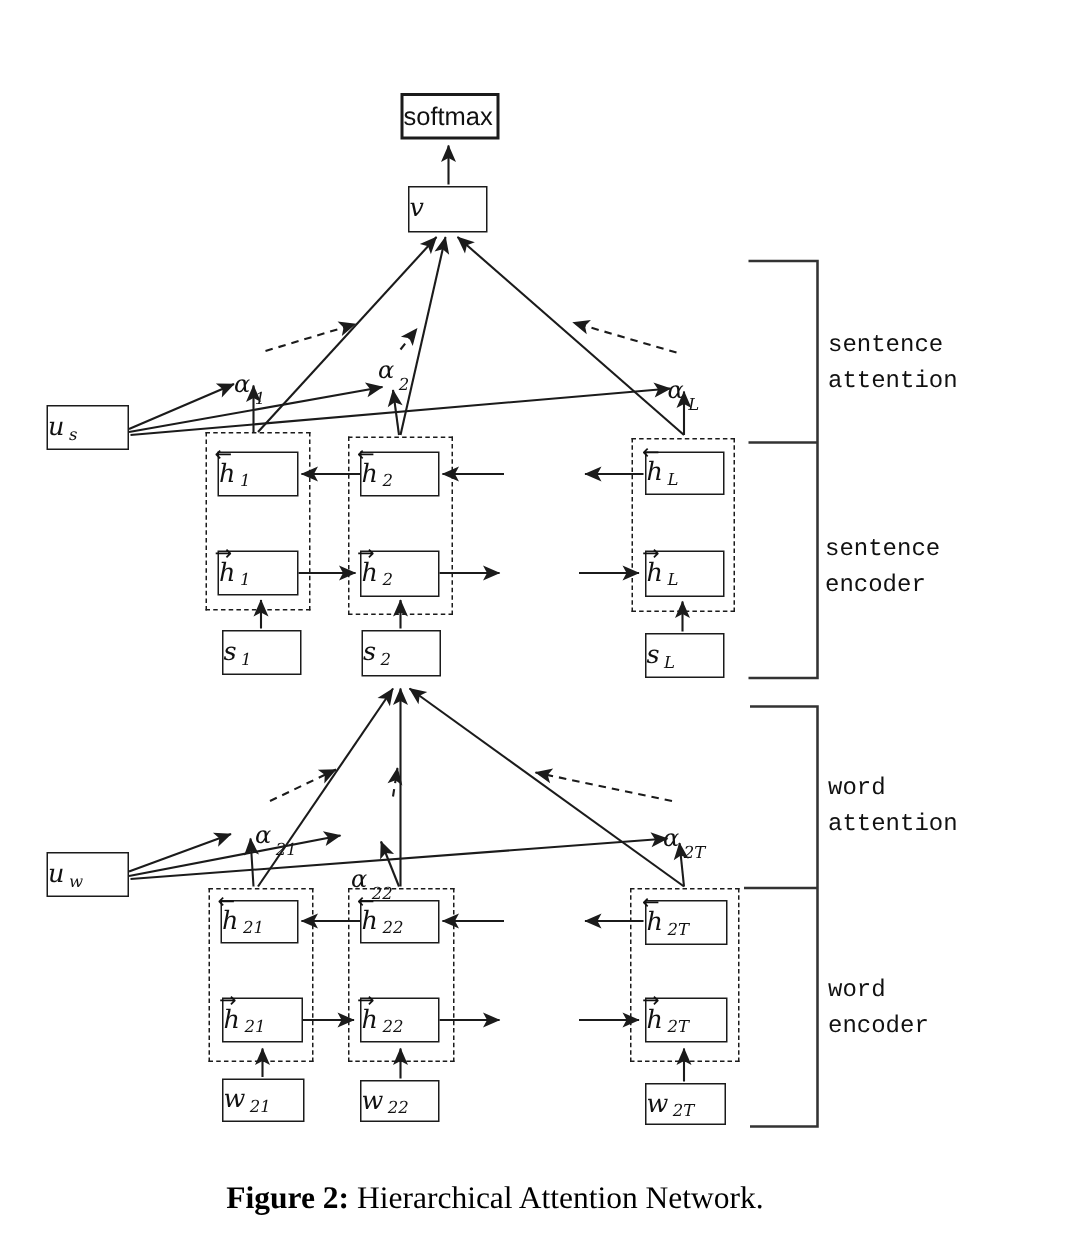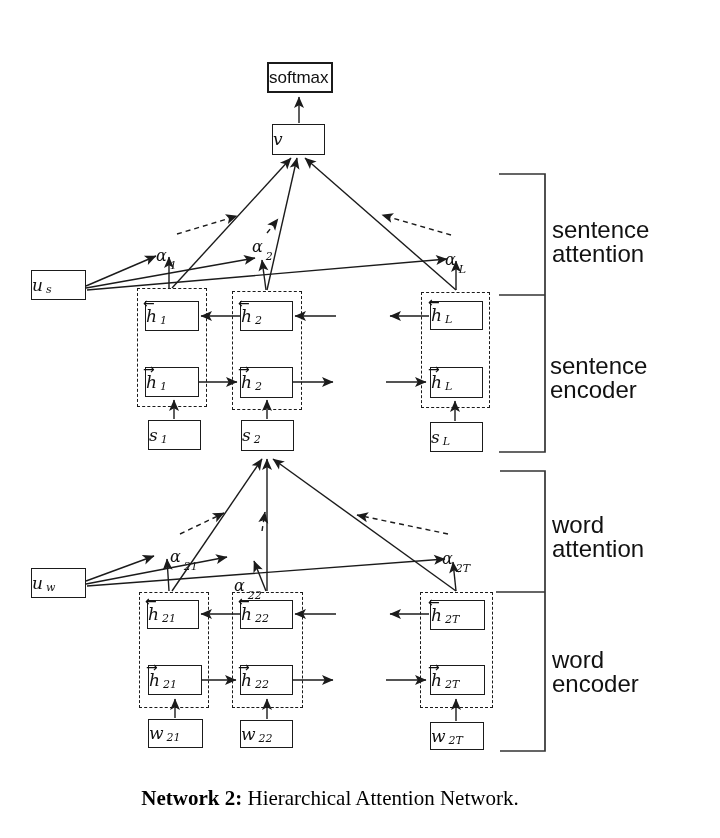--- a/index.html
+++ b/index.html
@@ -11,22 +11,22 @@
   .box.thick{border-width:2px;}
   .dashed{position:absolute;box-sizing:border-box;border:1.6px dashed #1b1b1b;background:transparent;z-index:1;}
   .sans{font-family:"Liberation Sans","DejaVu Sans",sans-serif;font-size:17px;color:#111;}
   .mi{font-style:italic;font-size:17px;color:#111;line-height:1;}
   .msub{font-style:italic;font-size:11px;color:#111;margin-left:3px;line-height:1;position:relative;top:4px;}
   .vec{position:relative;display:inline-block;line-height:1;}
   .vec .over{position:absolute;left:-3px;top:-12px;font-style:normal;font-size:14px;
              font-family:"DejaVu Sans",sans-serif;color:#111;letter-spacing:0;}
   .alpha{position:absolute;z-index:2;white-space:nowrap;margin-top:12px;}
   .alpha .mi{font-size:16px;}
-  .section-label{position:absolute;z-index:2;font-family:Liberation Sans, sans-serif;
-                 font-size:24px;line-height:24px;color:#111;}
+  .section-label{position:absolute;z-index:2;font-family:Liberation Mono, monospace;
+                 font-size:16px;line-height:24px;color:#111;}
   .caption{position:absolute;z-index:2;font-family:"Liberation Serif","DejaVu Serif",serif;
            font-size:21px;color:#000;text-align:center;}
 </style>
 </head>
 <body>
 
 <div id="canvas">
 
   <svg class="wires" viewBox="0 0 720 838">
     <defs>
@@ -233,17 +233,17 @@
   <div class="section-label" style="left:552px;top:513px">
     <div>word</div>
     <div>attention</div>
   </div>
   <div class="section-label" style="left:552px;top:648px">
     <div>word</div>
     <div>encoder</div>
   </div>
 
   <div class="caption" style="left:90px;top:786px;width:480px">
-    <b>Network 2:</b>
+    <b>Figure 2:</b>
     <span>Hierarchical Attention Network.</span>
   </div>
 
 </div>
 
 </body></html>

